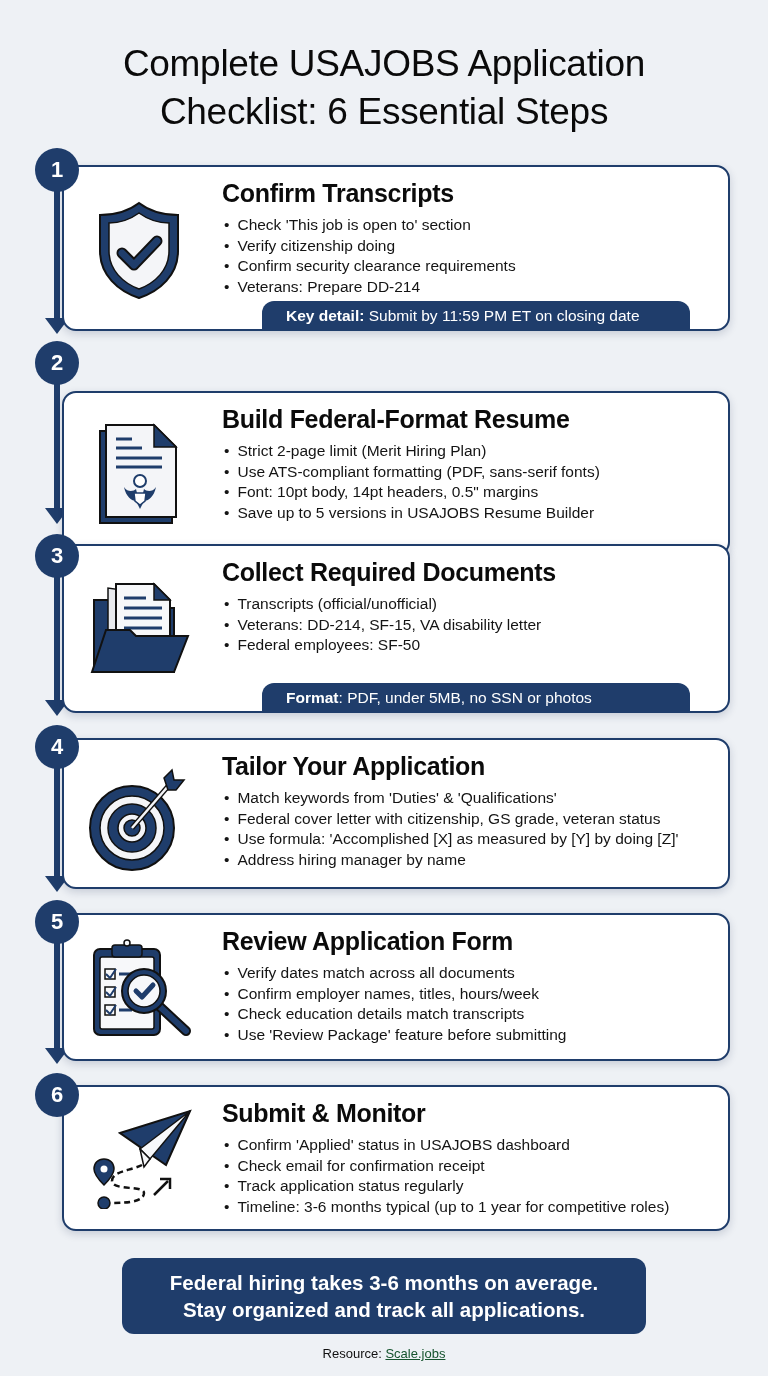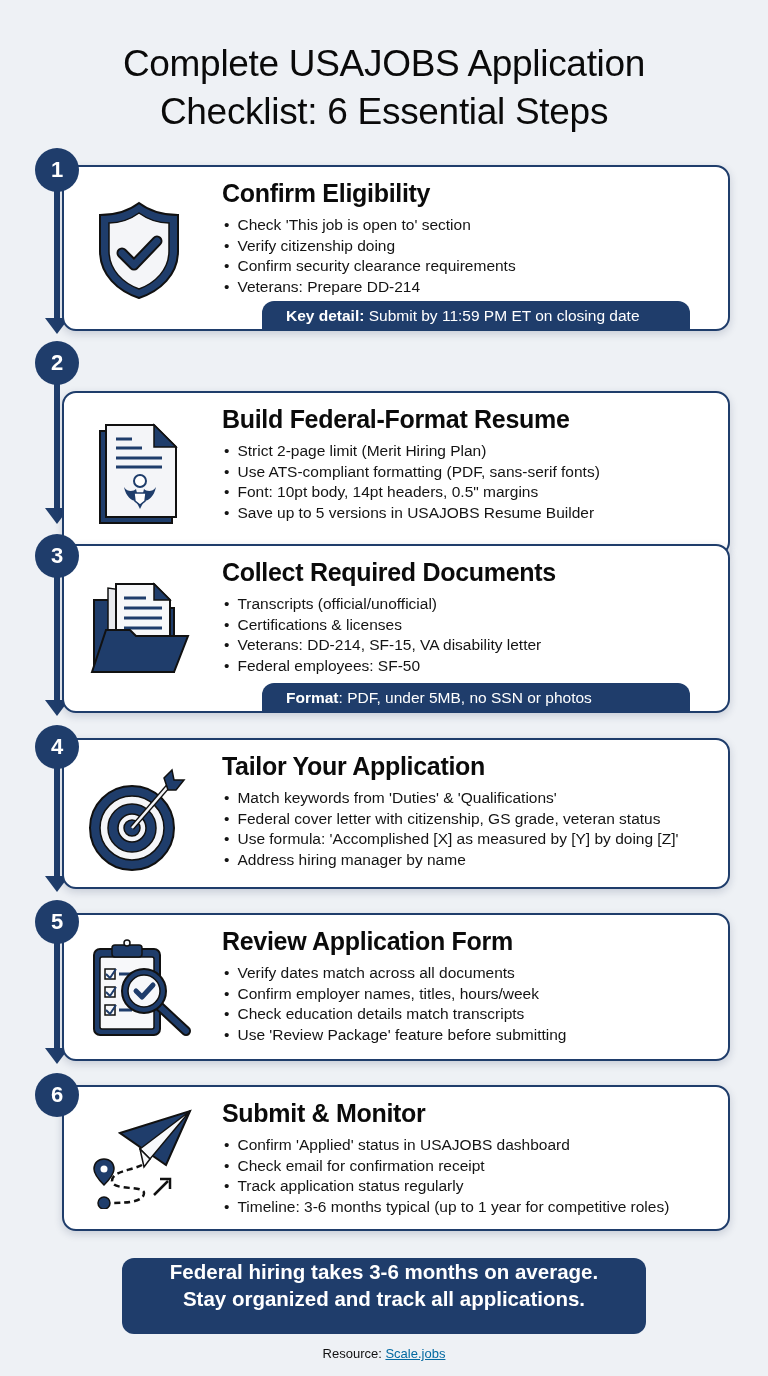--- a/index.html
+++ b/index.html
@@ -56,26 +56,27 @@
   }
   .circle {
     position: absolute; left: 35px; width: 44px; height: 44px; border-radius: 50%;
     background: #1f3d6b; color: #fff; font-weight: 700; font-size: 22px;
     text-align: center; line-height: 44px;
   }
   .banner {
     position: absolute; left: 122px; top: 1258px; width: 524px; height: 76px;
     background: #1f3d6b; border-radius: 12px; color: #fff;
     font-weight: 700; font-size: 20.5px; line-height: 27px; text-align: center;
+    padding-top: 11px;
   }
   .resource {
     position: absolute; left: 0; top: 1346px; width: 768px; text-align: center;
     font-size: 13px; color: #111;
   }
-  .resource a { color: #0369a1; text-decoration: underline; text-align: right; }
+  .resource a { color: #14532d; text-decoration: underline; text-align: right; }
 </style>
 </head>
 <body>
 
 <div class="title">
   <div class="b">Complete USAJOBS Application</div>
   <div>
     <span class="b">Checklist:</span><span class="n"> 6 Essential Steps</span>
   </div>
 </div>
@@ -91,21 +92,21 @@
 <div class="rail" style="top:932px;height:116px;"></div>
 <div class="arrow" style="top:1048px;"></div>
 
 <div class="card" style="top:165px;height:166px;">
   <svg class="icon" style="top:32px;left:30px;" width="90" height="102" viewBox="0 0 90 102">
     <path d="M45 4 C32 14 18 16 6 16 L6 52 C6 76 24 92 45 99 C66 92 84 76 84 52 L84 16 C72 16 58 14 45 4 Z" fill="#1f3d6b" stroke="#111" stroke-width="2"></path>
     <path d="M45 14 C34 22 24 24 15 24 L15 52 C15 71 29 84 45 90 C61 84 75 71 75 52 L75 24 C66 24 56 22 45 14 Z" fill="#f4f5f8" stroke="#111" stroke-width="1.5"></path>
     <path d="M28 54 L40 66 L63 42" fill="none" stroke="#111" stroke-width="11" stroke-linecap="round" stroke-linejoin="round"></path>
     <path d="M28 54 L40 66 L63 42" fill="none" stroke="#1f3d6b" stroke-width="7" stroke-linecap="round" stroke-linejoin="round"></path>
   </svg>
-  <div class="heading">Confirm Eligibility</div>
+  <div class="heading">Confirm Transcripts</div>
   <ul>
     <li>Check 'This job is open to' section</li>
     <li>Verify citizenship doing</li>
     <li>Confirm security clearance requirements</li>
     <li>Veterans: Prepare DD-214</li>
   </ul>
   <div class="pill"><b>Key detail:</b><span> Submit by 11:59 PM ET on closing date</span></div>
 </div>
 <div class="circle" style="top:148px;">1</div>
 
@@ -140,21 +141,20 @@
     <path d="M64 2 L64 18 L80 18 Z" fill="#1f3d6b" stroke="#111" stroke-width="1.5"></path>
     <line x1="34" y1="16" x2="56" y2="16" stroke="#1f3d6b" stroke-width="3"></line>
     <line x1="34" y1="26" x2="72" y2="26" stroke="#1f3d6b" stroke-width="3"></line>
     <line x1="34" y1="36" x2="72" y2="36" stroke="#1f3d6b" stroke-width="3"></line>
     <line x1="34" y1="46" x2="72" y2="46" stroke="#1f3d6b" stroke-width="3"></line>
     <path d="M2 90 L16 48 L40 48 L46 54 L98 54 L84 90 Z" fill="#1f3d6b" stroke="#111" stroke-width="2"></path>
   </svg>
   <div class="heading">Collect Required Documents</div>
   <ul>
     <li>Transcripts (official/unofficial)</li>
-    <li>Certifications &amp; licenses</li>
     <li>Veterans: DD-214, SF-15, VA disability letter</li>
     <li>Federal employees: SF-50</li>
   </ul>
   <div class="pill"><b>Format</b><span>: PDF, under 5MB, no SSN or photos</span></div>
 </div>
 <div class="circle" style="top:534px;">3</div>
 
 <div class="card" style="top:738px;height:151px;">
   <svg class="icon" style="top:28px;left:24px;" width="100" height="104" viewBox="0 0 100 104">
     <circle cx="44" cy="60" r="42" fill="#1f3d6b" stroke="#111" stroke-width="2"></circle>

